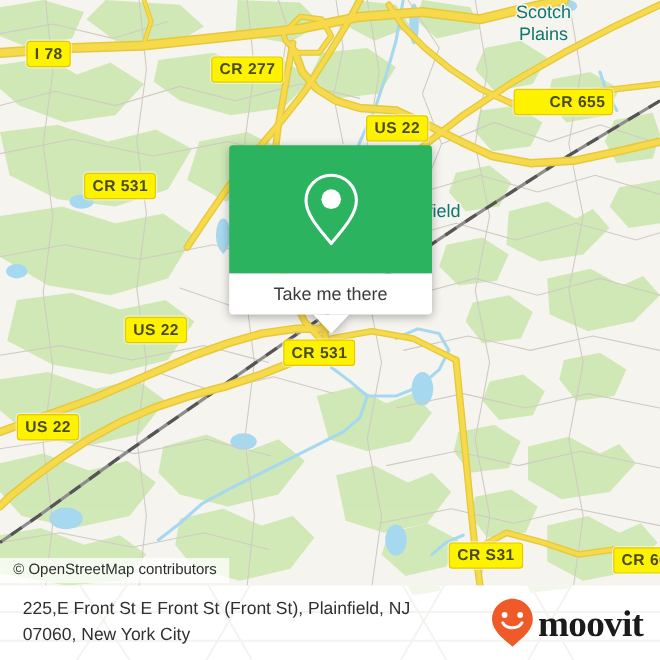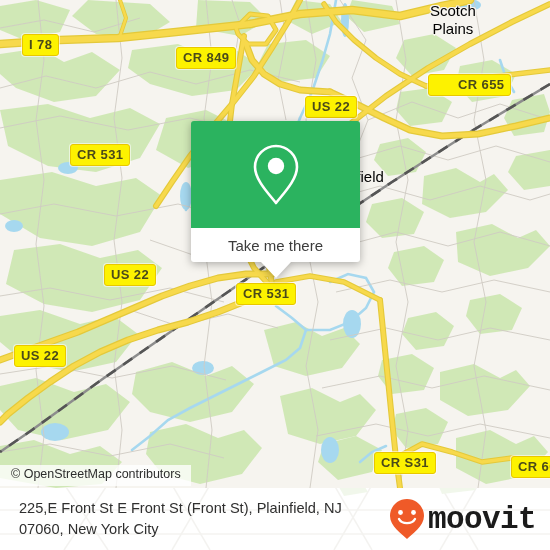--- a/index.html
+++ b/index.html
@@ -44,21 +44,21 @@
     letter-spacing: 0.4px;
     padding: 3px 6px 4px 6px;
     white-space: nowrap;
     text-align: center;
     box-shadow: 0 0 0 1px rgba(255,255,255,0.55);
   }
 
   
   .place-label {
     position: absolute;
-    color: #000000;
+    color: #0f766e;
     font-family: "Liberation Sans", sans-serif;
     font-size: 15px;
     line-height: 1.18;
     text-align: center;
     white-space: pre;
     text-shadow:
       -1.5px 0 #f6f4ef, 1.5px 0 #f6f4ef,
       0 -1.5px #f6f4ef, 0 1.5px #f6f4ef,
       -1px -1px #f6f4ef, 1px -1px #f6f4ef,
       -1px 1px #f6f4ef, 1px 1px #f6f4ef;
@@ -155,21 +155,21 @@
   }
   .brand {
     display: flex;
     align-items: center;
     gap: 3px;
     flex: none;
   }
   .brand-mark { display: block; }
   .brand-word {
     color: #1b1b1b;
-    font-family: Liberation Mono, monospace;
+    font-family: Liberation Serif, serif;
     font-size: 31px;
     font-weight: bold;
     letter-spacing: -0.6px;
     line-height: 1;
   }
 </style>
 </head>
 <body>
 
 <div id="app">
@@ -327,21 +327,21 @@
           <path d="M380,300 L384,340 L388,380 L392,420 L396,458 L400,488" stroke-width="3.8"></path>
           <path d="M396,458 L422,444 L452,452 L482,462 L512,458 L550,464" stroke-width="3.4"></path>
           <path d="M276,282 L310,276 L344,282 L380,300" stroke-width="3.4"></path>
           <path d="M120,0 L126,18 L120,36" stroke-width="2.4"></path>
         </g>
       </g>
     </svg>
 
     <div id="shield-layer">
         <div class="shield" style="left: 22px; top: 34px;">I 78</div>
-        <div class="shield" style="left: 176px; top: 47px;">CR 849</div>
+        <div class="shield" style="left: 176px; top: 47px;">CR 277</div>
         <div class="shield" style="left: 305px; top: 96px;">US 22</div>
         <div class="shield" style="left: 428px; top: 74px; padding-left: 29px;">CR 655</div>
         <div class="shield" style="left: 70px; top: 144px;">CR 531</div>
         <div class="shield" style="left: 104px; top: 264px;">US 22</div>
         <div class="shield" style="left: 236px; top: 283px;">CR 531</div>
         <div class="shield" style="left: 14px; top: 345px;">US 22</div>
         <div class="shield" style="left: 374px; top: 452px; text-align: center;">CR S31</div>
         <div class="shield" style="left: 511px; top: 456px;">CR 602</div>
       </div>
 

